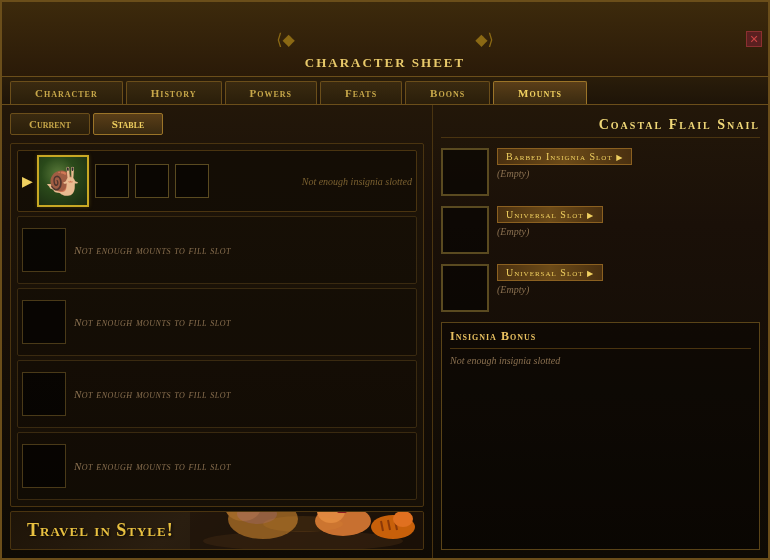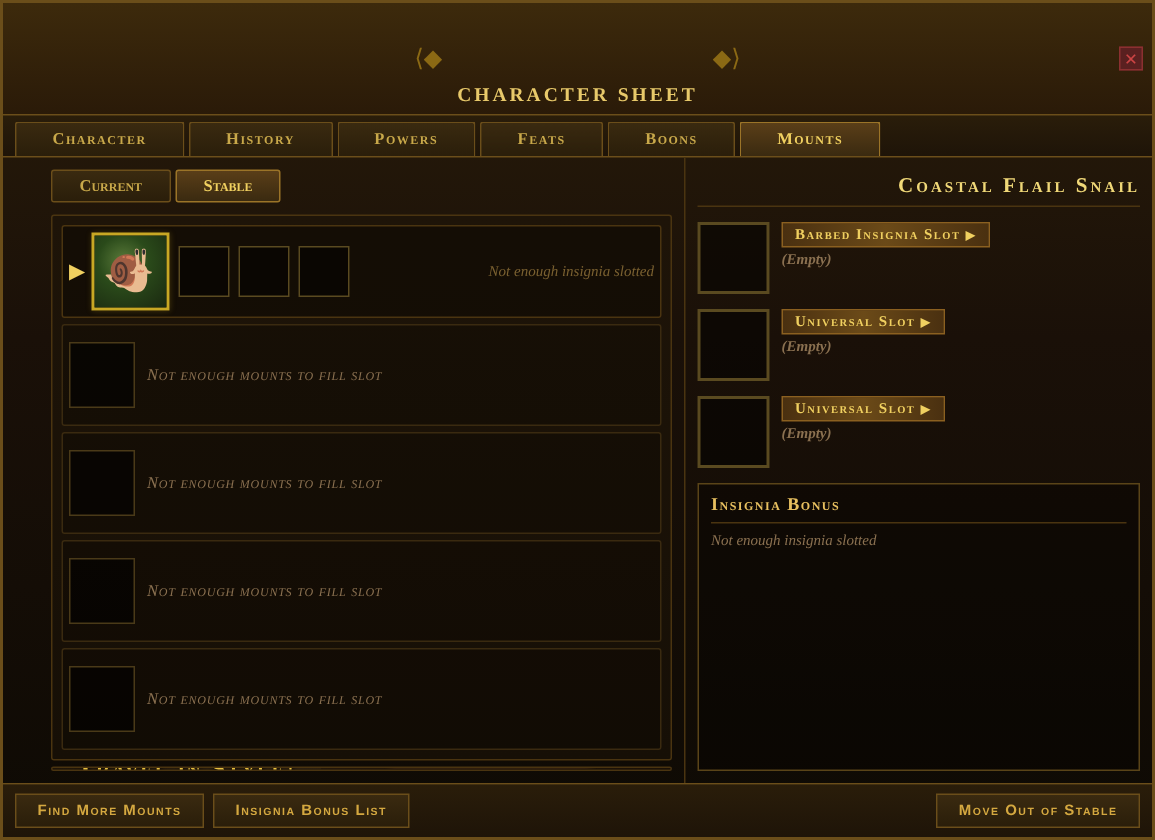--- a/index.html
+++ b/index.html
@@ -101,21 +101,20 @@
 
     
     .left-panel {
       width: 431px;
       flex-shrink: 0;
       display: flex;
       flex-direction: column;
       border-right: 1px solid #4a3410;
       padding: 8px;
       gap: 4px;
-      margin-left: 24px;
     }
 
     
     .sub-tabs {
       display: flex;
       gap: 3px;
       margin-bottom: 4px;
     }
 
     .sub-tab {
@@ -315,21 +314,20 @@
       height: 48px;
       border: 2px solid #5a4a20;
       background: rgba(0,0,0,0.5);
       flex-shrink: 0;
     }
 
     .insignia-slot-info {
       display: flex;
       flex-direction: column;
       gap: 3px;
-      font-weight: bold;
     }
 
     .insignia-slot-label {
       display: inline-block;
       padding: 2px 8px;
       background: linear-gradient(90deg, #4a3010 0%, #6b4a18 50%, #4a3010 100%);
       border: 1px solid #8b6020;
       color: #f0d060;
       font-size: 10px;
       font-variant: small-caps;
@@ -546,21 +544,14 @@
 
       <div class="insignia-bonus-section">
         <div class="insignia-bonus-title">Insignia Bonus</div>
         <div class="insignia-bonus-text">Not enough insignia slotted</div>
       </div>
 
     </div>
 
   </div>
 
-  <div class="bottom-bar">
-    <div class="bottom-btns-left">
-      <button class="bottom-btn">Find More Mounts</button>
-      <button class="bottom-btn">Insignia Bonus List</button>
-    </div>
-    <button class="bottom-btn">Move Out of Stable</button>
-  </div>
 
 </div>
 
 </body></html>

